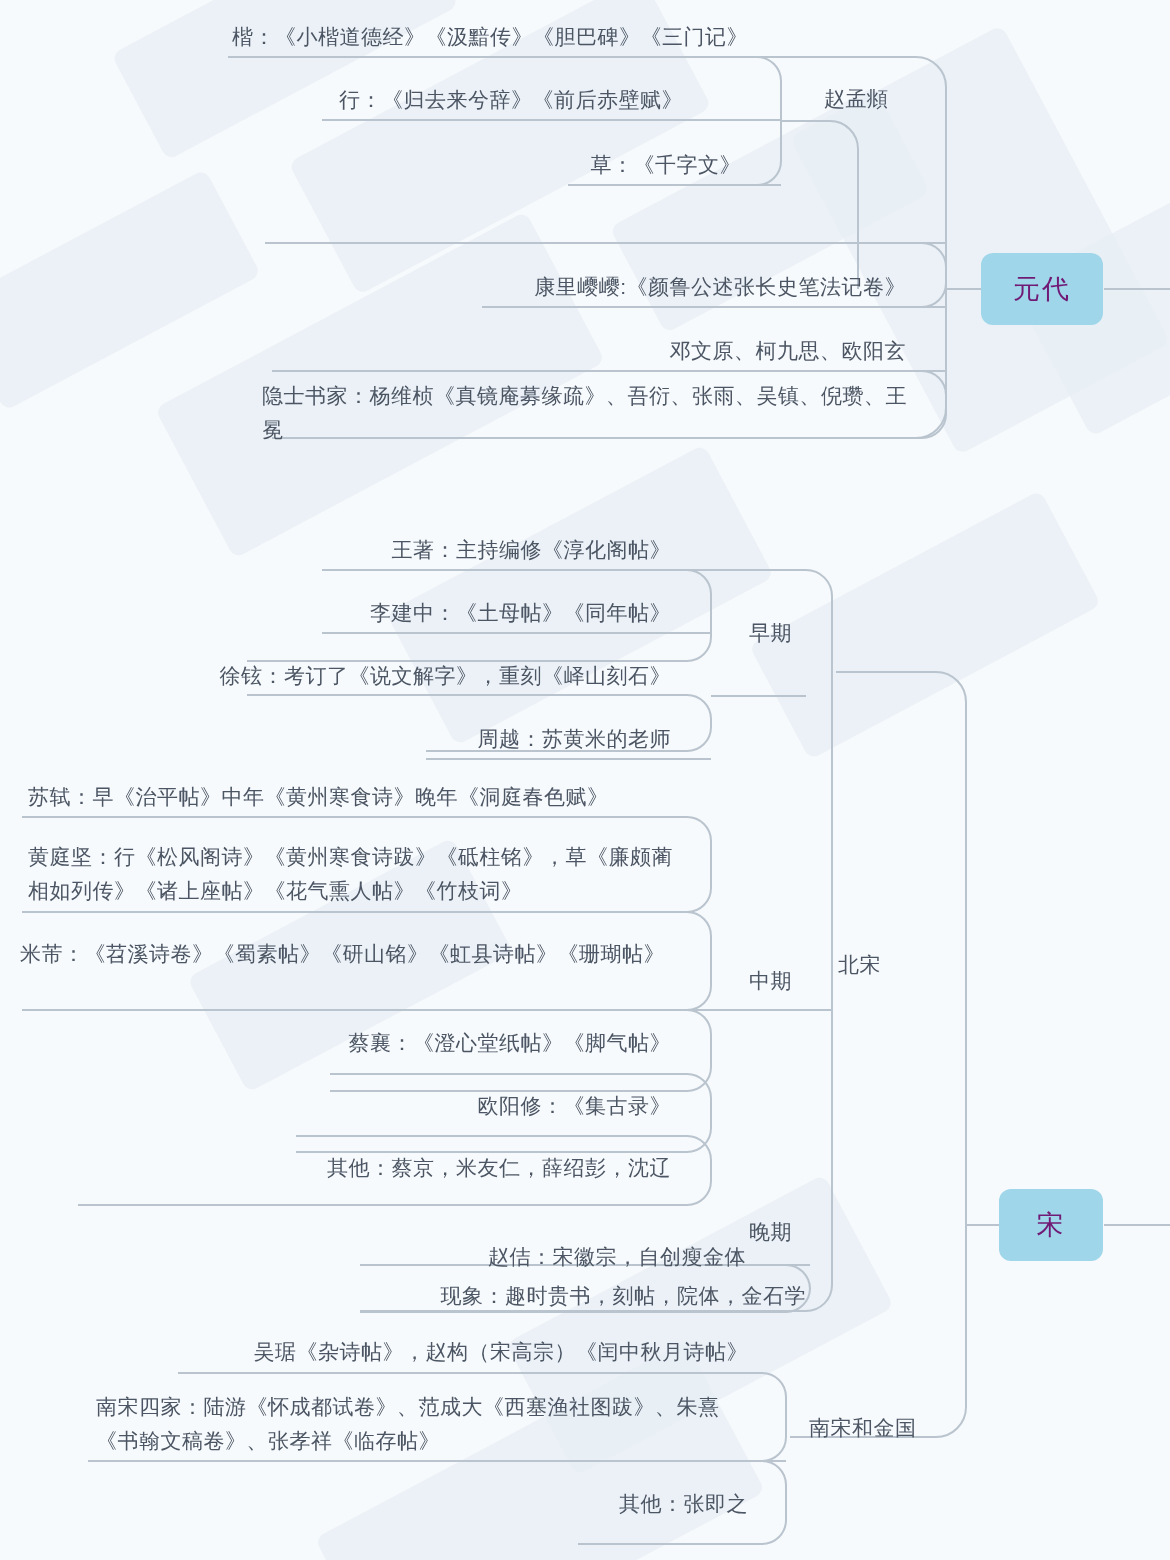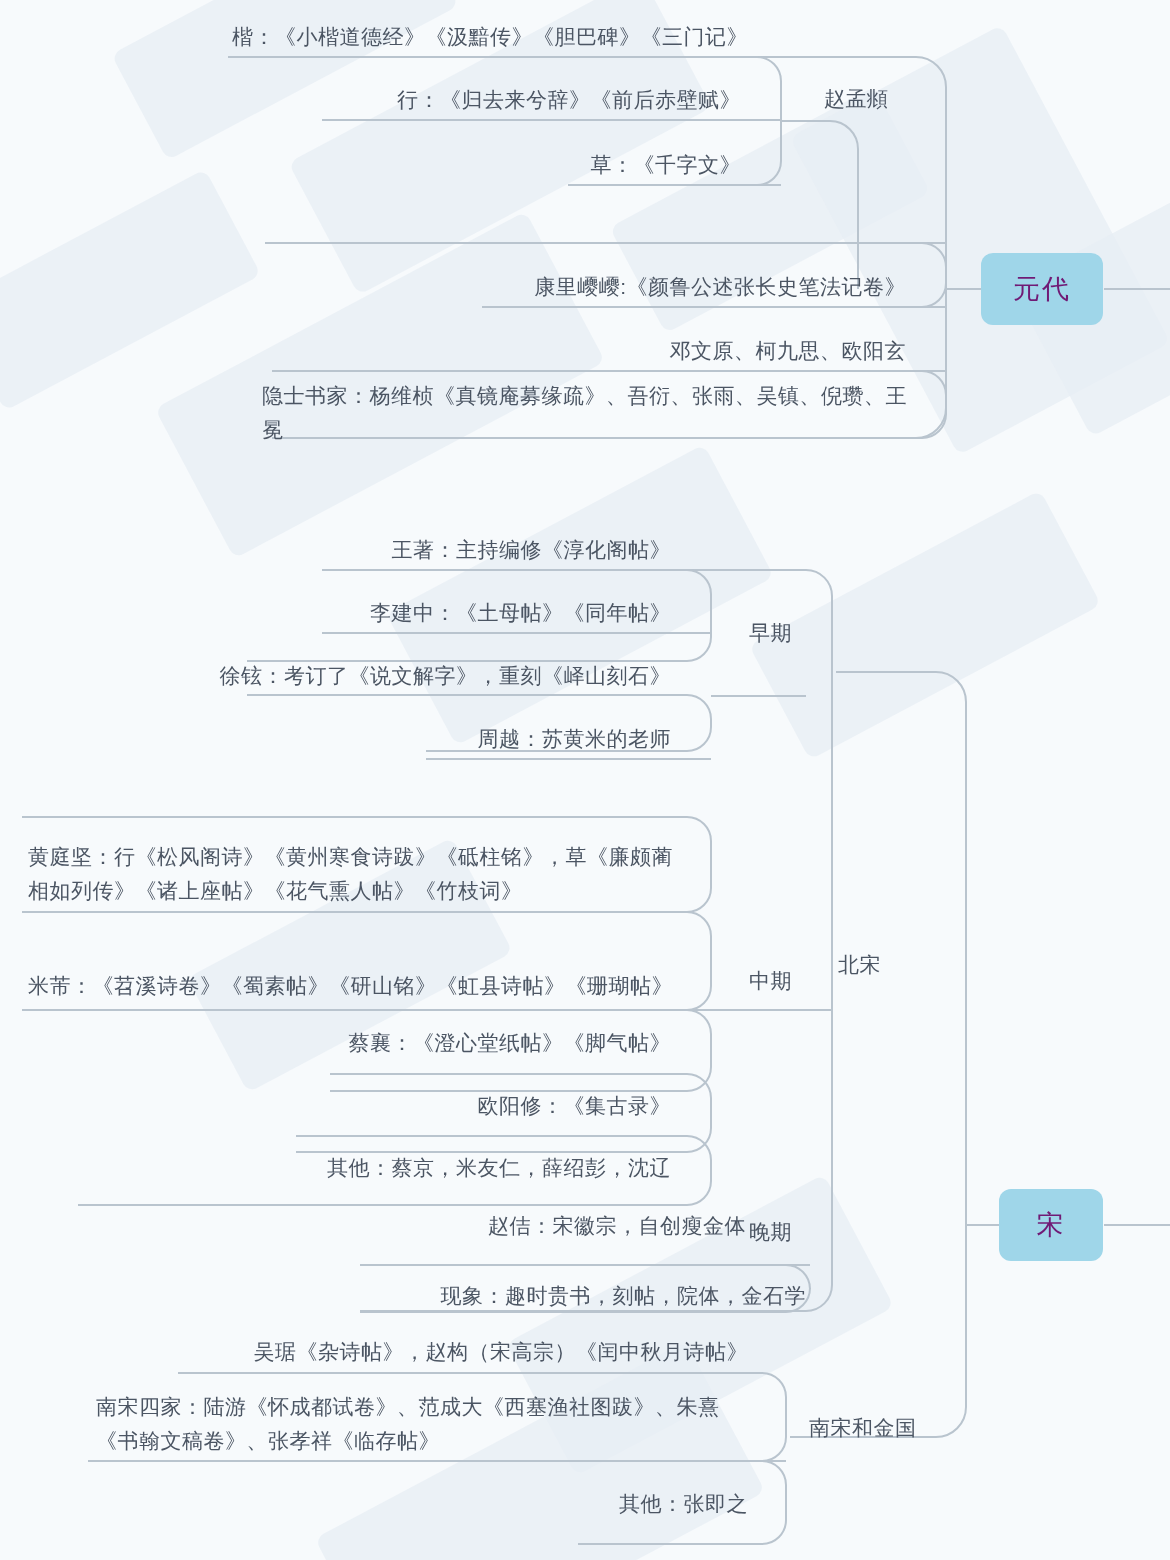--- a/index.html
+++ b/index.html
@@ -142,51 +142,52 @@
 
   <div class="branch-label" style="left:824px; top:84px;">赵孟頫</div>
   <div class="branch-label" style="left:749px; top:618px;text-align:center;">早期</div>
   <div class="branch-label" style="left:749px; top:966px;">中期</div>
   <div class="branch-label" style="left:749px; top:1217px;">晚期</div>
   <div class="branch-label" style="left:838px; top:950px;">北宋</div>
   <div class="branch-label" style="left:809px; top:1413px;">南宋和金国</div>
 
   <div class="leaf" style="left:128px; top:20px; width:620px;">楷：《小楷道德经》《汲黯传》《胆巴碑》《三门记》</div>
 
-  <div class="leaf" style="left:281px; top:83px; width:460px;">行：《归去来兮辞》《前后赤壁赋》</div>
+  <div class="leaf" style="left:281px; top:83px; width:460px;text-align:center;">行：《归去来兮辞》《前后赤壁赋》</div>
 
   <div class="leaf" style="left:441px; top:148px; width:300px;">草：《千字文》</div>
 
 
   <div class="leaf" style="left:386px; top:270px; width:520px;">康里巎巎:《颜鲁公述张长史笔法记卷》</div>
 
   <div class="leaf" style="left:506px; top:334px; width:400px;">邓文原、柯九思、欧阳玄</div>
 
   <div class="leaf wrap" style="left:262px; top:379px; width:650px;">隐士书家：杨维桢《真镜庵募缘疏》、吾衍、张雨、吴镇、倪瓒、王冕</div>
 
   <div class="leaf" style="left:261px; top:533px; width:410px;">王著：主持编修《淳化阁帖》</div>
 
   <div class="leaf" style="left:261px; top:596px; width:410px;">李建中：《土母帖》《同年帖》</div>
 
   <div class="leaf" style="left:131px; top:659px; width:540px;">徐铉：考订了《说文解字》，重刻《峄山刻石》</div>
 
   <div class="leaf" style="left:331px; top:722px; width:340px;">周越：苏黄米的老师</div>
 
+  <div class="leaf wrap" style="left:28px; top:780px; width:650px;">苏轼：早《治平帖》中年《黄州寒食诗》晚年《洞庭春色赋》</div>
 
   <div class="leaf wrap" style="left:28px; top:840px; width:650px;">黄庭坚：行《松风阁诗》《黄州寒食诗跋》《砥柱铭》，草《廉颇蔺相如列传》《诸上座帖》《花气熏人帖》《竹枝词》</div>
 
-  <div class="leaf wrap" style="left:28px; top:937px; width:650px;margin-top:32px;">米芾：《苕溪诗卷》《蜀素帖》《研山铭》《虹县诗帖》《珊瑚帖》</div>
+  <div class="leaf wrap" style="left:20px; top:937px; width:650px;">米芾：《苕溪诗卷》《蜀素帖》《研山铭》《虹县诗帖》《珊瑚帖》</div>
 
   <div class="leaf" style="left:311px; top:1026px; width:360px;">蔡襄：《澄心堂纸帖》《脚气帖》</div>
 
   <div class="leaf" style="left:371px; top:1089px; width:300px;">欧阳修：《集古录》</div>
 
   <div class="leaf" style="left:291px; top:1151px; width:380px;">其他：蔡京，米友仁，薛绍彭，沈辽</div>
 
-  <div class="leaf" style="left:346px; top:1211px; width:400px;font-family:Liberation Mono, monospace;">赵佶：宋徽宗，自创瘦金体</div>
+  <div class="leaf" style="left:346px; top:1240px; width:400px;">赵佶：宋徽宗，自创瘦金体</div>
 
   <div class="leaf" style="left:346px; top:1279px; width:460px;">现象：趣时贵书，刻帖，院体，金石学</div>
 
   <div class="leaf" style="left:178px; top:1335px; width:570px;">吴琚《杂诗帖》，赵构（宋高宗）《闰中秋月诗帖》</div>
 
   <div class="leaf wrap" style="left:96px; top:1390px; width:660px;">南宋四家：陆游《怀成都试卷》、范成大《西塞渔社图跋》、朱熹《书翰文稿卷》、张孝祥《临存帖》</div>
 
   <div class="leaf" style="left:448px; top:1487px; width:300px;">其他：张即之</div>
 
 </div>

